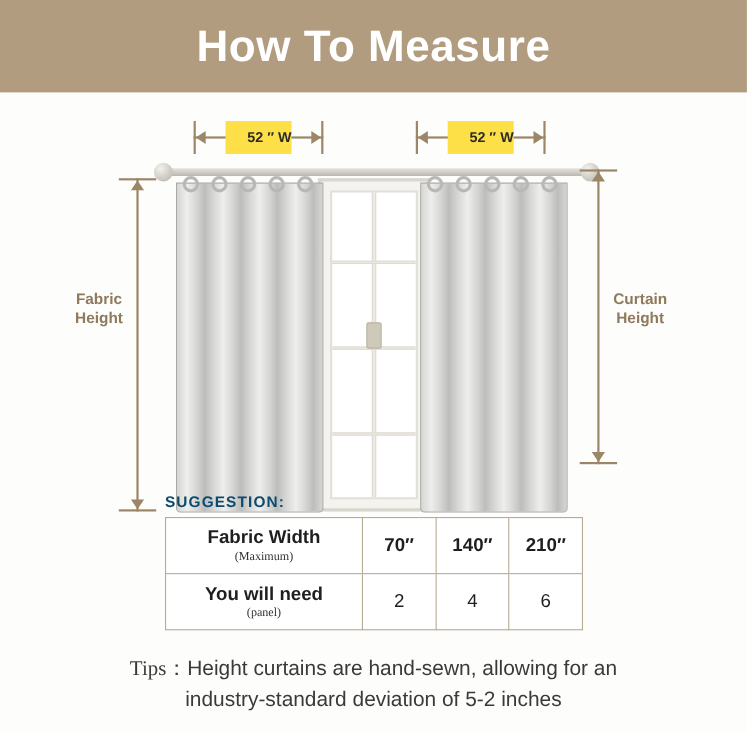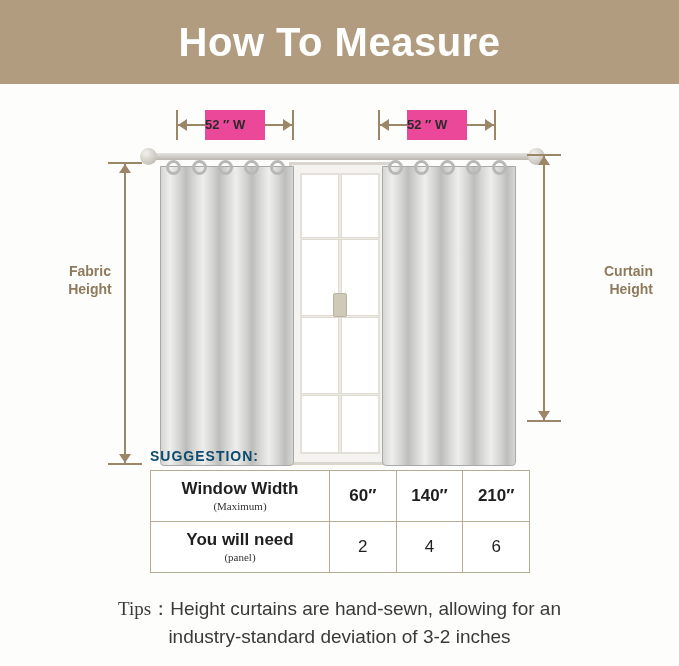--- a/index.html
+++ b/index.html
@@ -85,25 +85,25 @@
   }
   .dimbar .arrow-r {
     right: 2px;
     border-left: 9px solid #9c8668;
   }
   .dimbar .label {
     position: absolute;
     top: 0;
     left: 0;
     right: 0;
-    text-align: left;
+    text-align: right;
     font-size: 13px;
     font-weight: bold;
     color: #2b2b2b;
-    background: #ec4899;
+    background: #fde047;
     width: 60px;
     margin: 0 auto;
     line-height: 30px;
   }
 
   
   .vdim {
     position: absolute;
     width: 34px;
   }
@@ -425,54 +425,54 @@
       <div>Height</div>
     </div>
 
     <div class="vdim" style="left:527px; top:70px; height:268px;">
       <div class="vline"></div>
       <div class="vcap top"></div>
       <div class="vcap bot"></div>
       <div class="varrow-t"></div>
       <div class="varrow-b"></div>
     </div>
-    <div class="vdim-label" style="left:553px; top:178px; text-align:right; width:100px;">
+    <div class="vdim-label" style="left:532px; top:178px; text-align:center; width:100px;">
       <div>Curtain</div>
       <div>Height</div>
     </div>
 
   </div>
 
   <div class="suggestion-label">SUGGESTION:</div>
 
   <div class="table-wrap">
     <table class="measure-table">
       <tbody>
         <tr>
           <td class="label-cell">
-            <div class="cell-main">Window Width</div>
+            <div class="cell-main">Fabric Width</div>
             <div class="cell-sub">(Maximum)</div>
           </td>
-          <td><span class="cell-val">60″</span></td>
+          <td><span class="cell-val">70″</span></td>
           <td><span class="cell-val">140″</span></td>
           <td><span class="cell-val">210″</span></td>
         </tr>
         <tr>
           <td class="label-cell">
             <div class="cell-main">You will need</div>
             <div class="cell-sub">(panel)</div>
           </td>
           <td><span class="cell-num">2</span></td>
           <td><span class="cell-num">4</span></td>
           <td><span class="cell-num">6</span></td>
         </tr>
       </tbody>
     </table>
   </div>
 
   <div class="tips">
     <div class="tips-line">
       <span class="tips-label">Tips：</span><span>Height curtains are hand-sewn, allowing for an</span>
     </div>
-    <div class="tips-line">industry-standard deviation of 3-2 inches</div>
+    <div class="tips-line">industry-standard deviation of 5-2 inches</div>
   </div>
 
 </div>
 
 </body></html>

